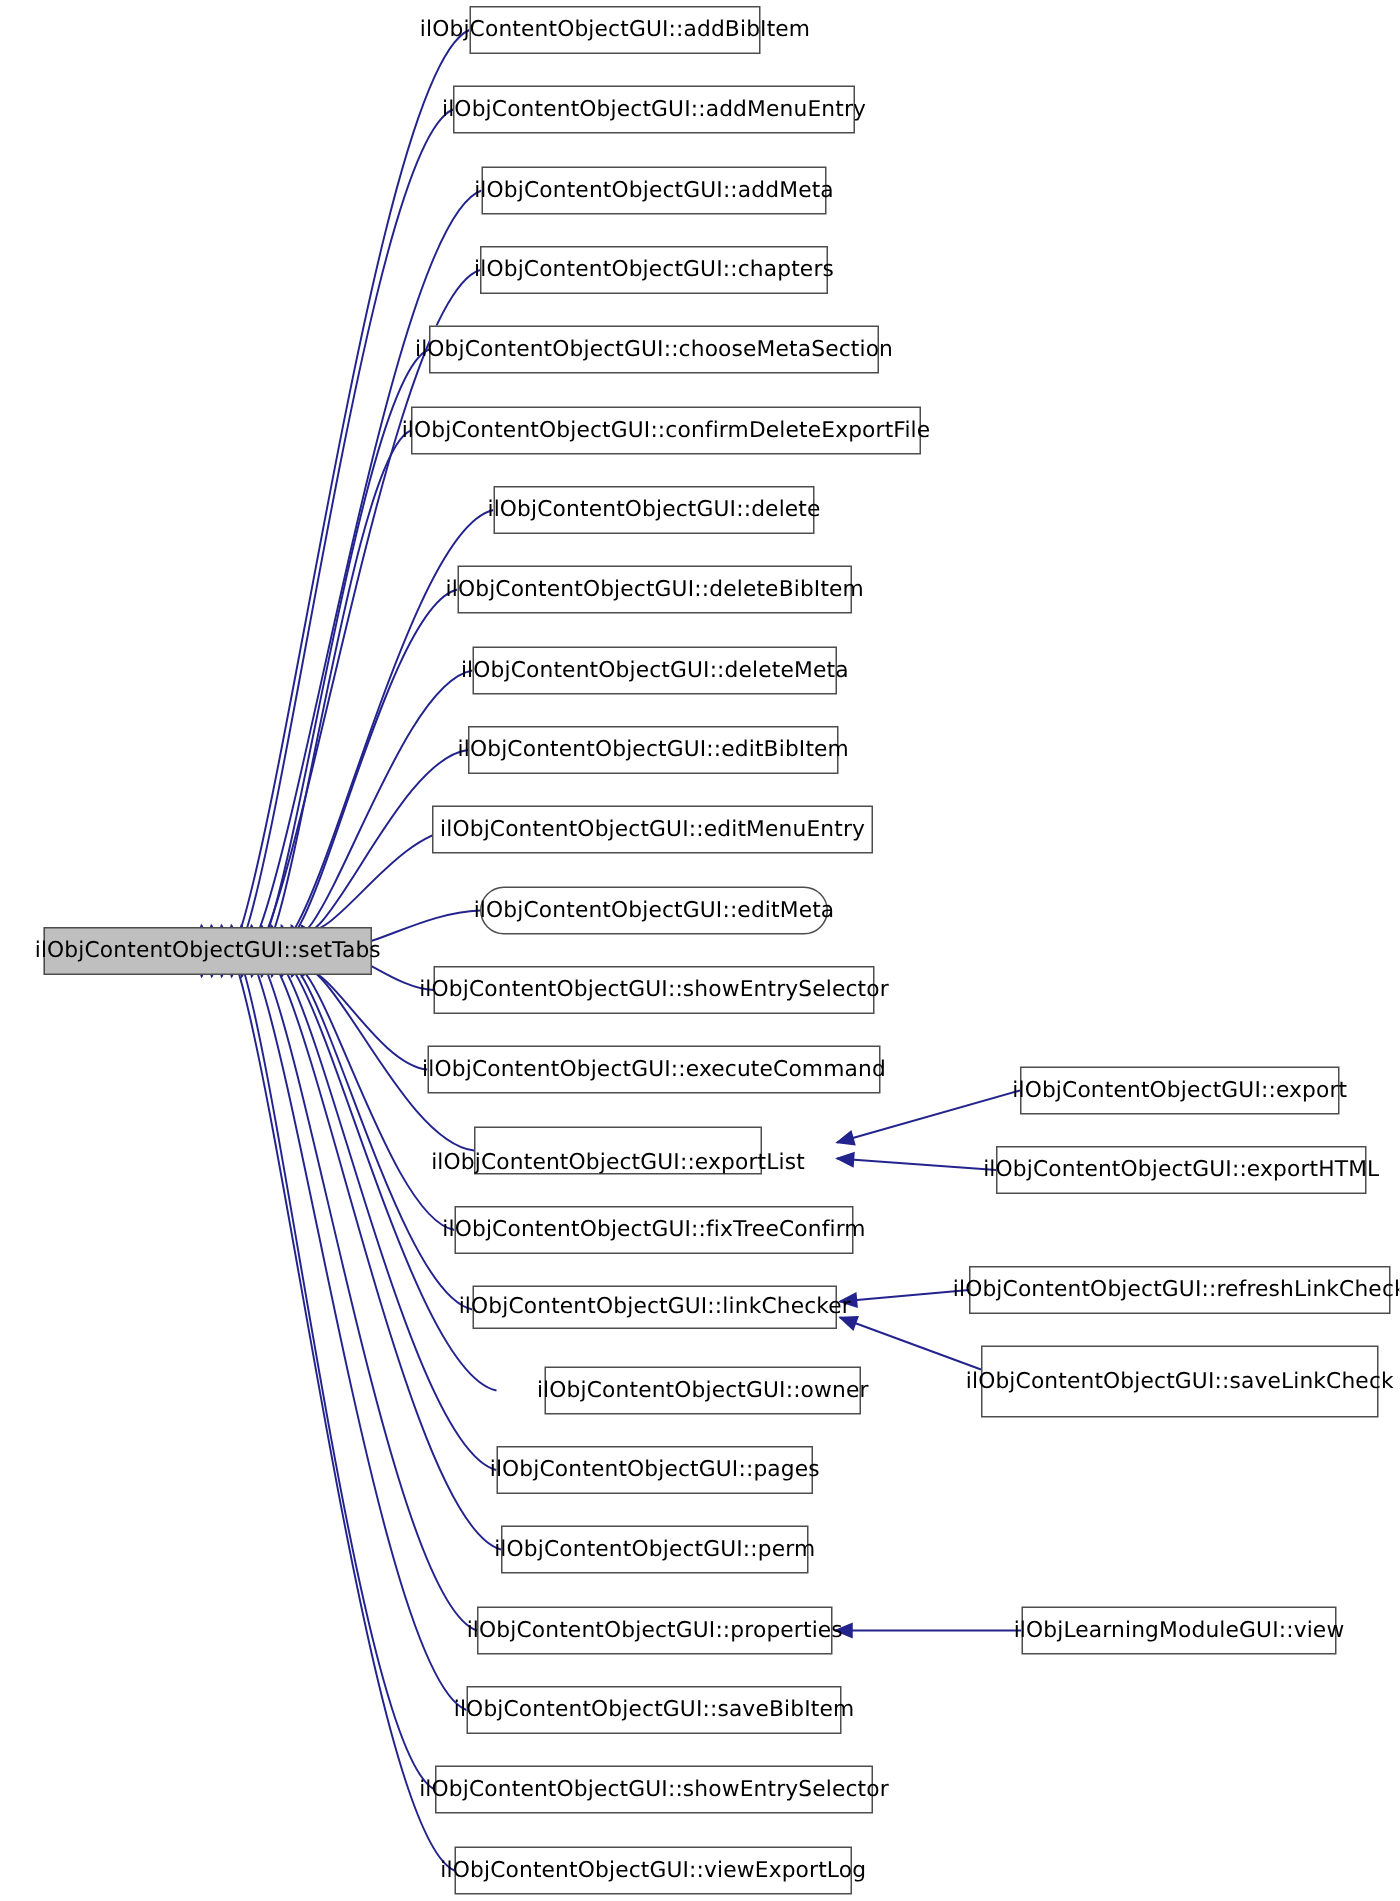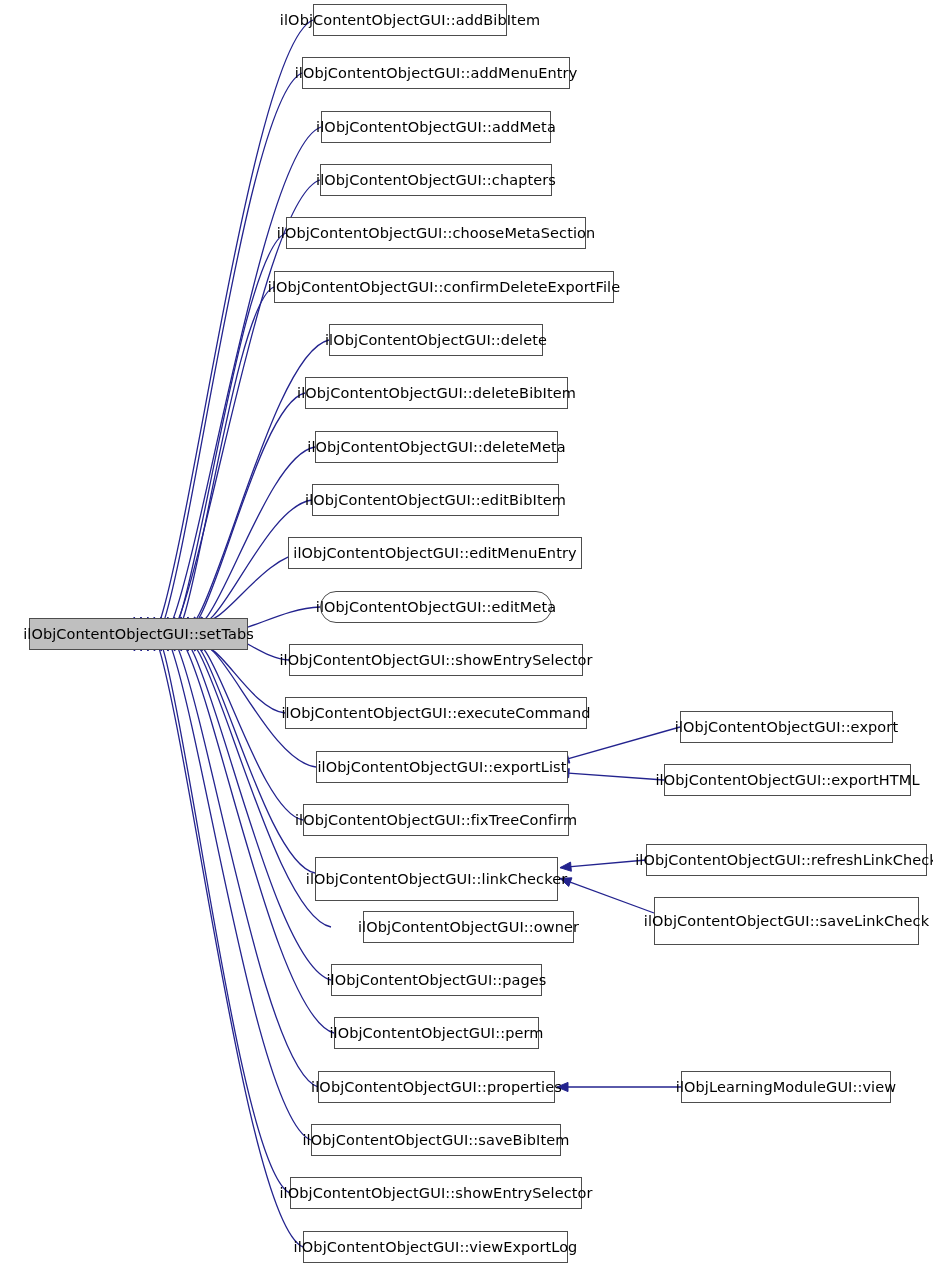--- a/index.html
+++ b/index.html
@@ -150,27 +150,27 @@
     </div>
     <div class="node" style="left: 320px; top: 591px; width: 232px; height: 32px; border-radius: 16px;">
       <span class="node-label">ilObjContentObjectGUI::editMeta</span>
     </div>
     <div class="node" style="left: 289px; top: 644px; width: 294px; height: 32px;">
       <span class="node-label">ilObjContentObjectGUI::showEntrySelector</span>
     </div>
     <div class="node" style="left: 285px; top: 697px; width: 302px; height: 32px;">
       <span class="node-label">ilObjContentObjectGUI::executeCommand</span>
     </div>
-    <div class="node" style="left: 316px; top: 751px; width: 252px; height: 32px;">
+    <div class="node" style="left: 316px; top: 751px; width: 192px; height: 32px; align-items: flex-end;">
       <span class="node-label">ilObjContentObjectGUI::exportList</span>
     </div>
     <div class="node" style="left: 303px; top: 804px; width: 266px; height: 32px;">
       <span class="node-label">ilObjContentObjectGUI::fixTreeConfirm</span>
     </div>
-    <div class="node" style="left: 315px; top: 857px; width: 243px; height: 44px;">
+    <div class="node" style="left: 315px; top: 857px; width: 243px; height: 29px;">
       <span class="node-label">ilObjContentObjectGUI::linkChecker</span>
     </div>
     <div class="node" style="left: 331px; top: 911px; width: 211px; height: 32px; margin-left: 32px;">
       <span class="node-label">ilObjContentObjectGUI::owner</span>
     </div>
     <div class="node" style="left: 331px; top: 964px; width: 211px; height: 32px;">
       <span class="node-label">ilObjContentObjectGUI::pages</span>
     </div>
     <div class="node" style="left: 334px; top: 1017px; width: 205px; height: 32px;">
       <span class="node-label">ilObjContentObjectGUI::perm</span>

